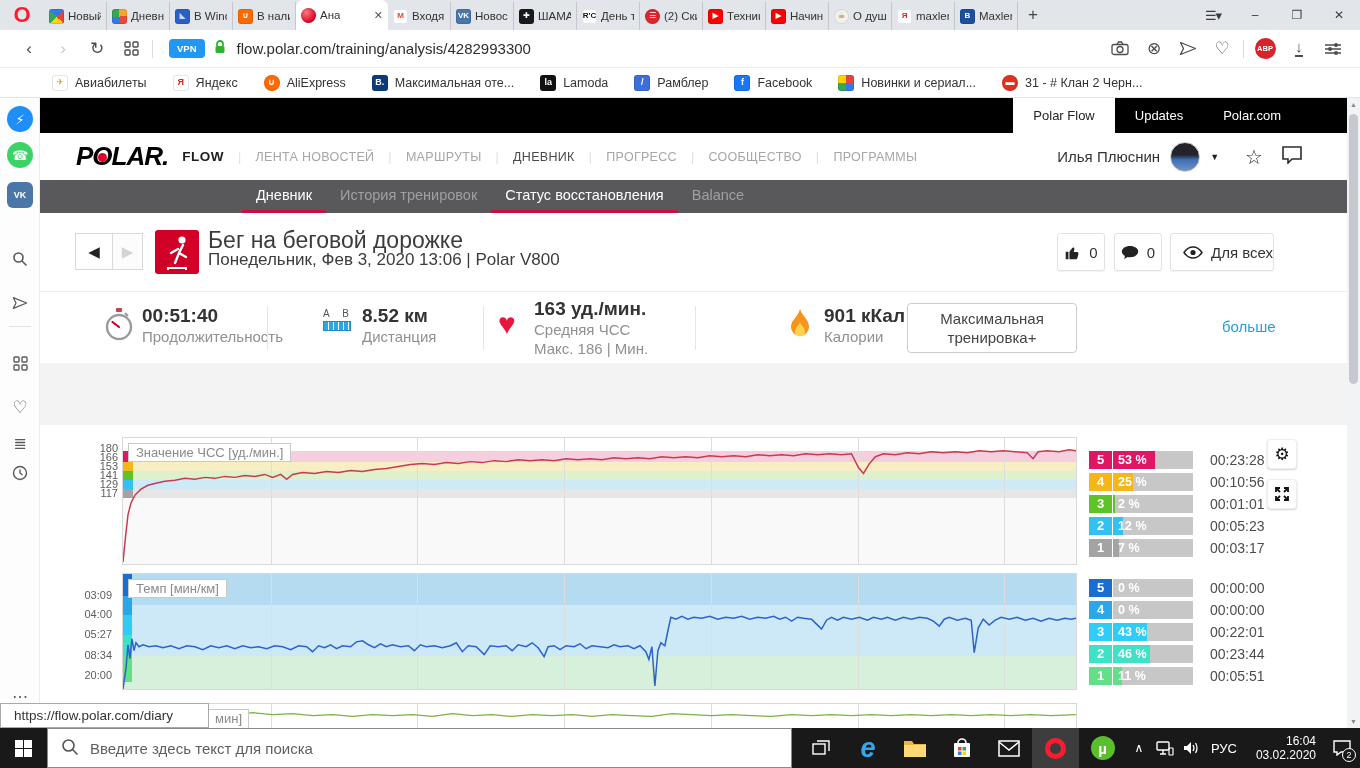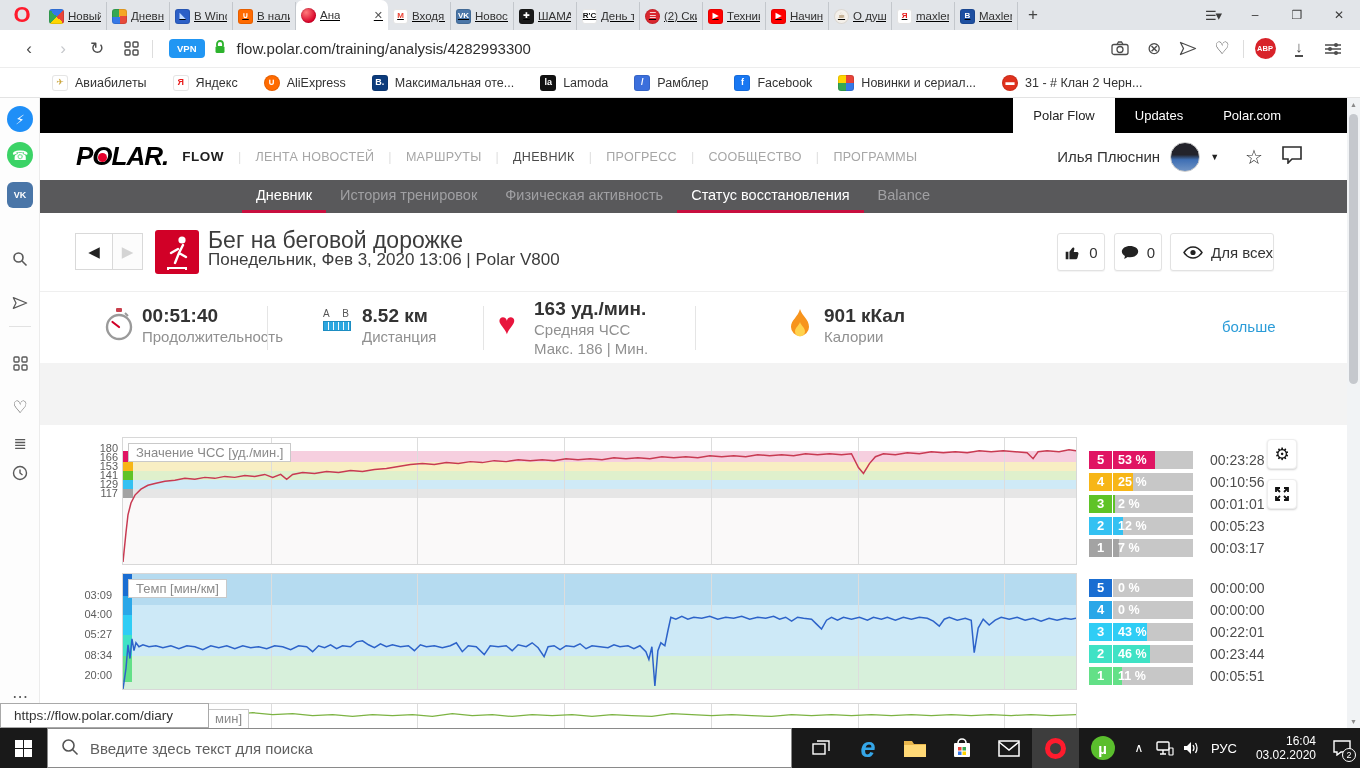--- a/index.html
+++ b/index.html
@@ -3,21 +3,21 @@
 <meta charset="utf-8">
 <style>
   html,body{margin:0;padding:0;background:#000;}
   *{box-sizing:border-box;font-family:"Liberation Sans","DejaVu Sans",sans-serif;}
   .screen{position:relative;width:1360px;height:768px;overflow:hidden;background:#f4f4f4;}
 
   
   .tabstrip{position:absolute;left:0;top:0;width:1360px;height:30px;background:#e2e5e9;display:flex;align-items:flex-end;}
   .opera-btn{width:44px;height:30px;display:flex;align-items:center;justify-content:center;font-weight:bold;font-size:22px;color:#ff1b2d;}
   .tabs{display:flex;align-items:flex-end;height:30px;}
-  .tab{position:relative;width:63px;height:28px;display:flex;align-items:center;padding:0 5px;gap:4px;border-right:1px solid #c3c7cc;overflow:hidden;cursor:pointer;text-decoration:underline;}
+  .tab{position:relative;width:63px;height:28px;display:flex;align-items:center;padding:0 5px;gap:4px;border-right:1px solid #c3c7cc;overflow:hidden;cursor:pointer;}
   .tab.active{width:92px;background:#fff;border-radius:7px 7px 0 0;border-right:none;height:30px;}
   .ticon{flex:0 0 15px;width:15px;height:15px;border-radius:3px;display:flex;align-items:center;justify-content:center;box-shadow:inset 0 0 0 1px rgba(0,0,0,.10);}
   .ticon.round{border-radius:50%;}
   .ticon i{font-style:normal;font-size:8px;font-weight:bold;line-height:1;}
   .tlabel{font-size:11.5px;color:#333;white-space:nowrap;overflow:hidden;}
   .tclose{display:none;margin-left:auto;font-size:11px;color:#555;}
   .tab.active .tclose{display:block;}
   .newtab{width:30px;height:30px;display:flex;align-items:center;justify-content:center;font-size:17px;color:#444;}
   .wincontrols{margin-left:auto;display:flex;height:30px;}
   .wincontrols div{width:42px;display:flex;align-items:center;justify-content:center;color:#3c3c3c;font-size:12px;}
@@ -518,21 +518,20 @@
         </span>
       </div>
     </div>
 
     <div class="psub">
 
         <div class="psub-item active">Дневник</div>
 
         <div class="psub-item">История тренировок</div>
 
-        <div class="psub-item">Физическая активность</div>
 
         <div class="psub-item active">Статус восстановления</div>
 
         <div class="psub-item">Balance</div>
       </div>
 
     <div class="sess">
       <div class="navbtn nav-back">◀</div>
       <div class="navbtn nav-fwd">▶</div>
       <div class="sporticon">
@@ -602,20 +601,21 @@
       <div style="position:absolute;left:748px;top:16px">
         <svg width="24" height="34" viewBox="0 0 24 34">
             <path d="M12 1c2 7 9 10 9 18a9 9 0 1 1-18 0C3 12 10 9 12 1z" fill="#f7941d"></path>
             <path d="M12 14c1.2 4 5 5.5 5 9.5a5 5 0 1 1-10 0c0-4 3.8-5.5 5-9.5z" fill="#ffd24d"></path>
           </svg>
       </div>
       <div style="position:absolute;left:784px;top:13px">
         <div class="st-val">901 кКал</div>
         <div class="st-lab">Калории</div>
       </div>
+      <div class="maxbtn">Максимальная тренировка+</div>
       <div class="more">больше</div>
     </div>
 
     <div class="gap"></div>
 
     <div class="charts">
 
       <div class="plot hr-plot">
         <div class="band hb1"></div>
           <div class="band hb2"></div>

